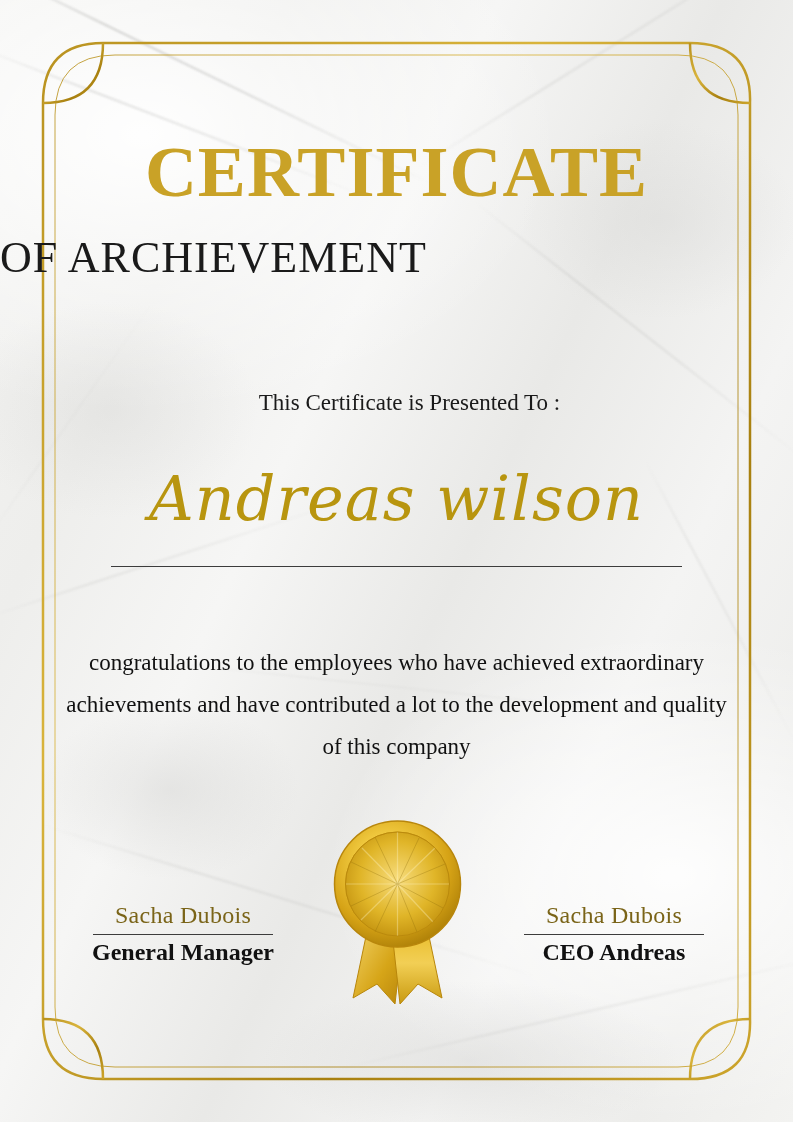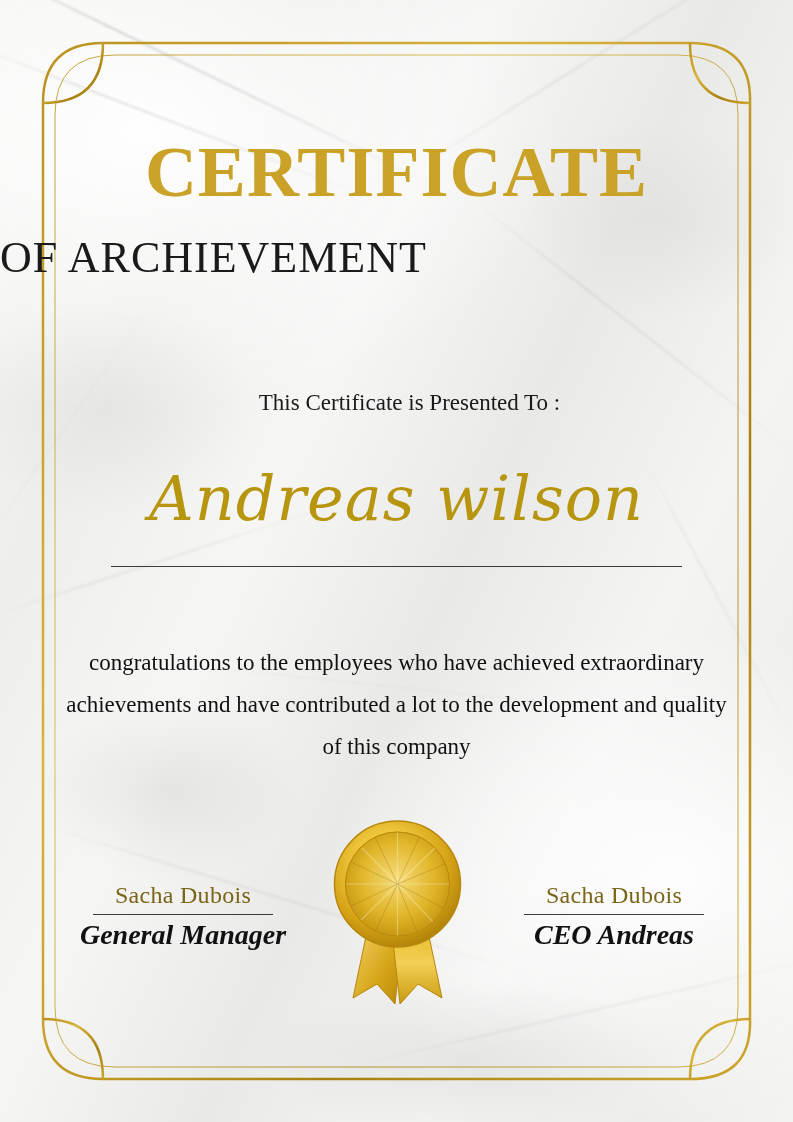--- a/index.html
+++ b/index.html
@@ -136,39 +136,39 @@
     font-size: 23px;
     line-height: 42px;
     color: #111111;
   }
 
   
   .sig {
     position: absolute;
     width: 260px;
     text-align: center;
+    margin-top: 20px;
   }
   .sig-left  { left: 53px;  top: 882px; }
   .sig-right { left: 484px; top: 882px; }
   .sig-name {
     font-size: 24px;
     color: #7a6418;
     letter-spacing: .3px;
   }
   .sig-rule {
     margin: 5px auto 4px auto;
     width: 180px;
     height: 1px;
     background: #3c3c3c;
   }
   .sig-role {
-    font-size: 28px;
+    font-size: 24px;
     color: #111111;
     font-weight: bold;
-    font-style: italic;
   }
 
   .seal {
     position: absolute;
     left: 325px;
     top: 812px;
     width: 145px;
     height: 200px;
   }
 </style>

